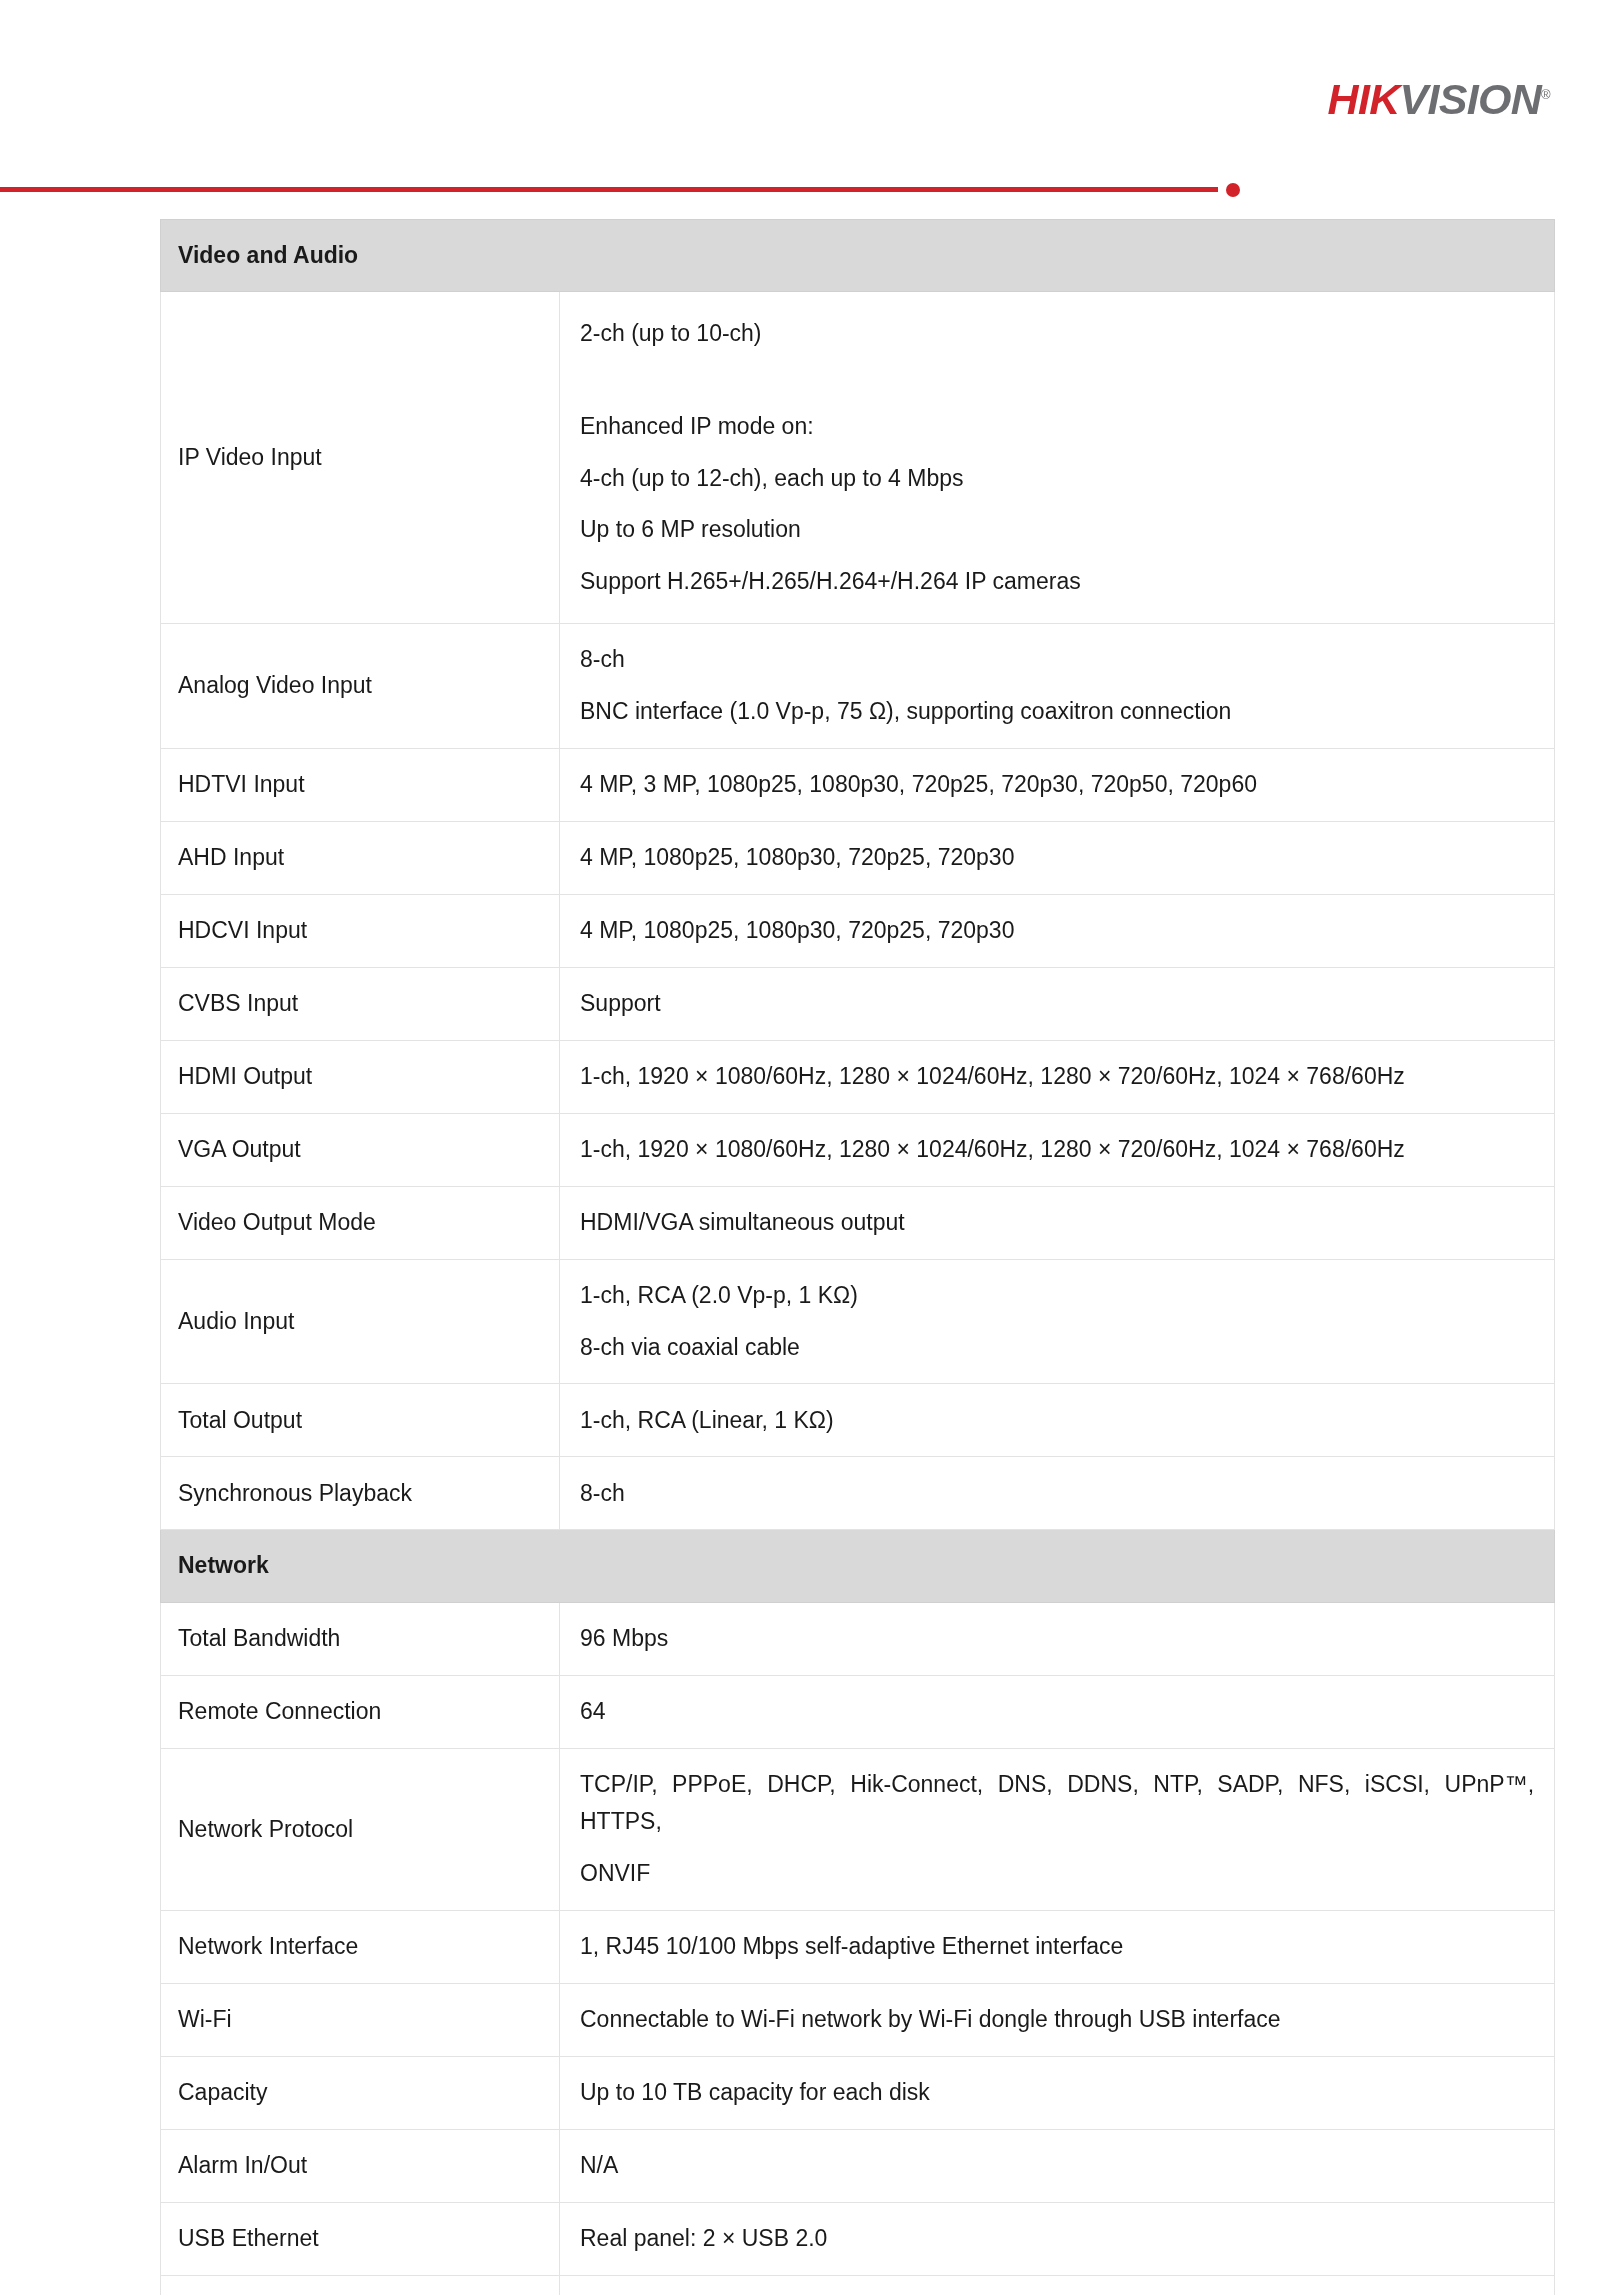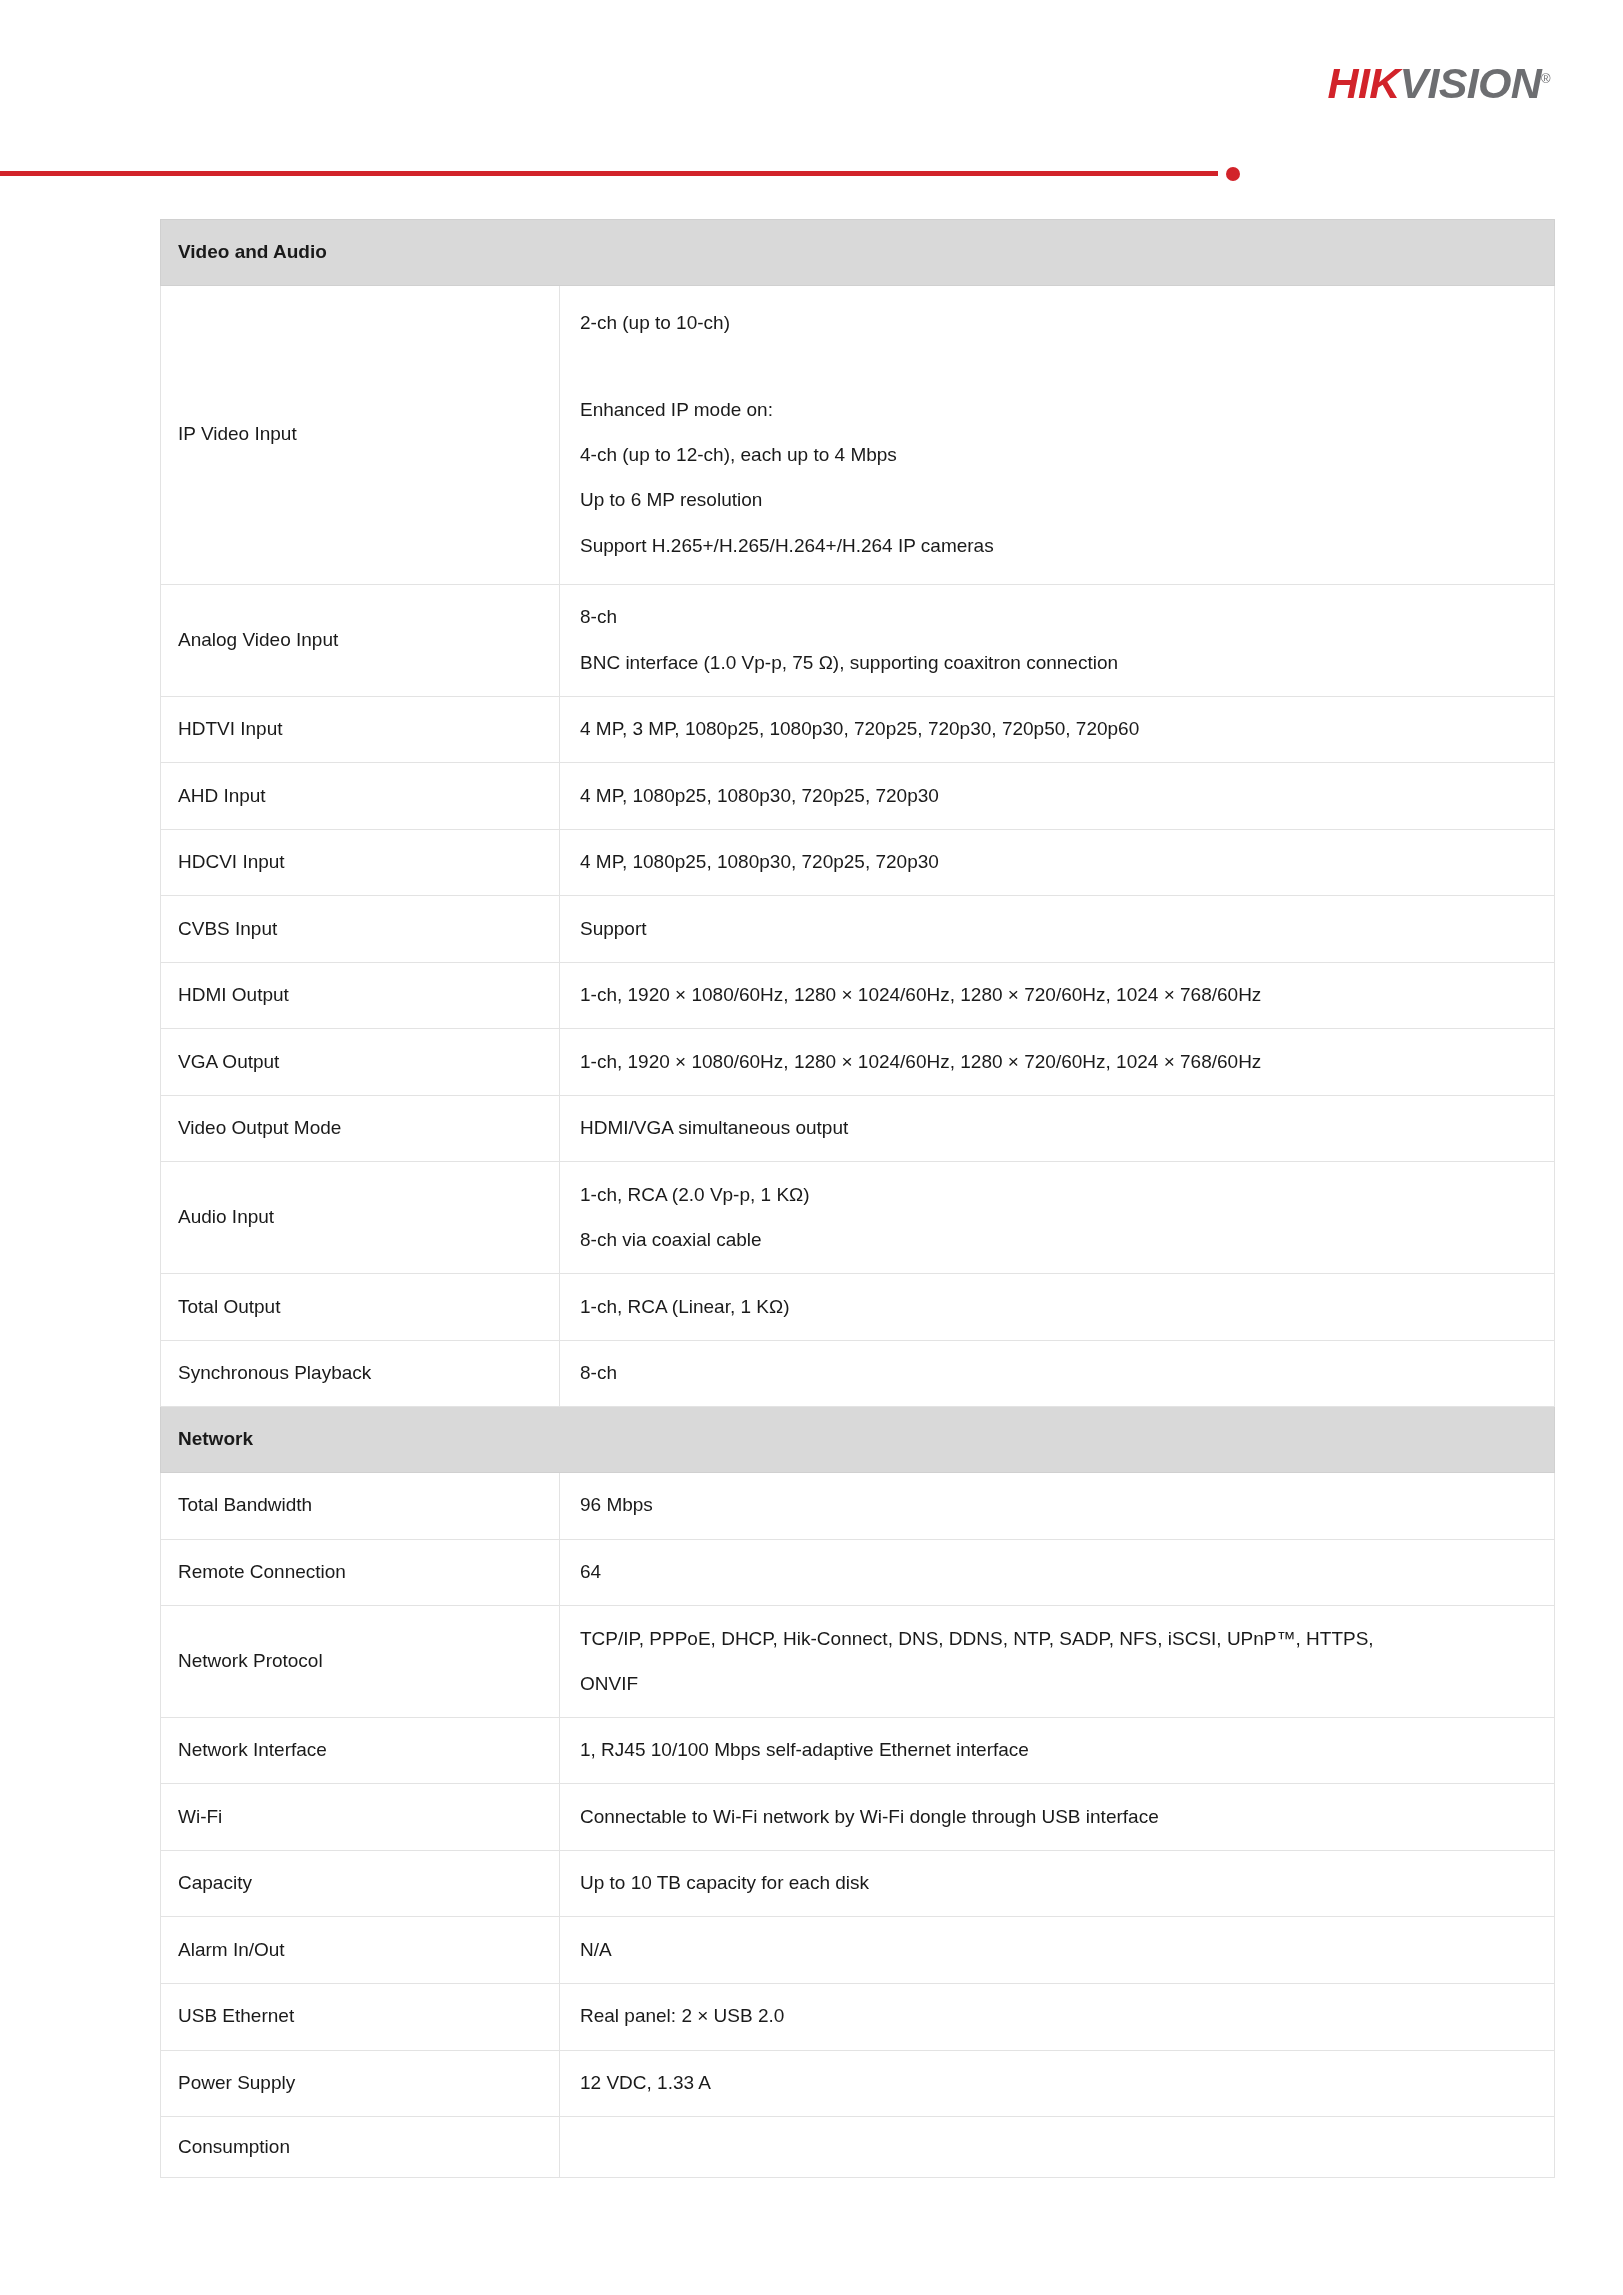--- a/index.html
+++ b/index.html
@@ -13,21 +13,21 @@
     font-family: "Liberation Sans", sans-serif;
     color: #000000;
     -webkit-font-smoothing: antialiased;
     position: relative;
     overflow: hidden;
   }
 
   
   .page-header {
     position: absolute;
-    top: 0;
+    top: 16px;
     left: 0;
     width: 1586px;
     height: 177px;
   }
   .logo {
     position: absolute;
     right: 36px;
     top: 62px;
     font-family: "Liberation Sans", sans-serif;
     font-weight: bold;
@@ -80,21 +80,21 @@
   }
   table.spec col.c-label { width: 399px; }
   table.spec col.c-value { width: 995px; }
 
   table.spec td {
     border: 1.3px solid #E3E3E3;
     vertical-align: middle;
     padding: 14.4px 17px;
     line-height: 1.62;
     color: #1a1a1a;
-    font-size: 19px;
+    font-size: 23px;
   }
 
   tr.section-row td {
     background: #D9D9D9;
     font-weight: bold;
     border-color: #D0D0D0;
     padding-top: 17px;
     padding-bottom: 17px;
   }
 

